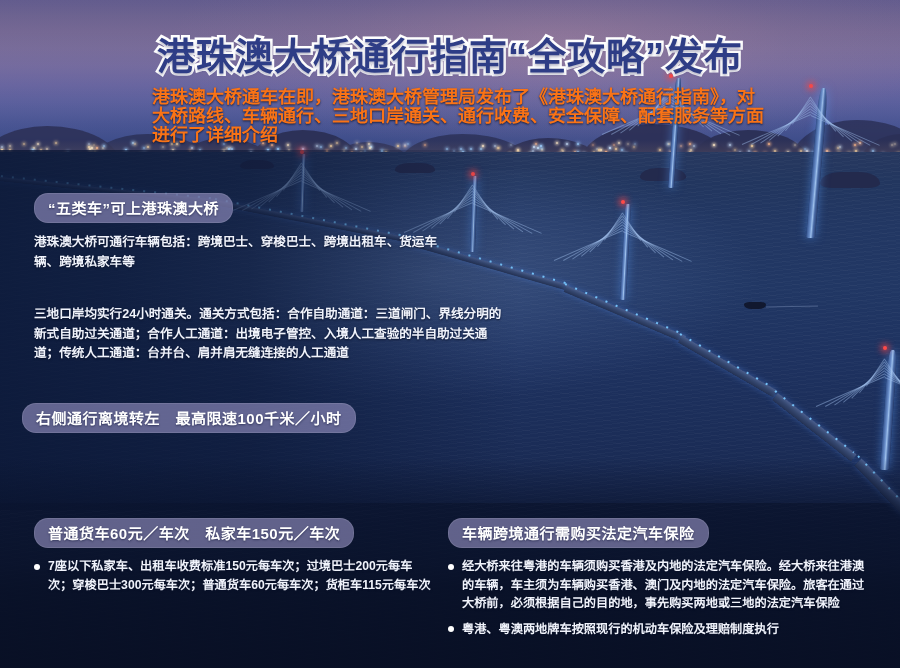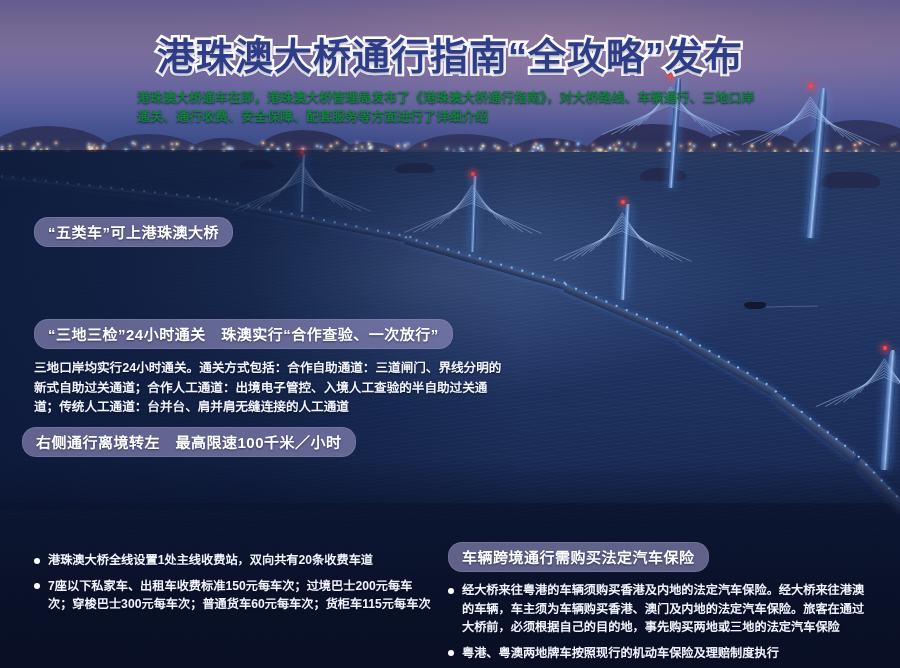--- a/index.html
+++ b/index.html
@@ -136,26 +136,26 @@
   .title{
     position:absolute;left:0;top:26px;width:900px;text-align:center;
     font-size:38px;font-weight:bold;letter-spacing:1px;
     color:#2e3d86;
     -webkit-text-stroke:5px #ffffff;
     paint-order:stroke fill;
     text-shadow:0 2px 3px rgba(40,40,90,.35);
     white-space:nowrap;
   }
   .subtitle{
-    position:absolute;left:137px;top:88px;width:620px;
-    font-size:13px;line-height:19px;color:#15803d;font-weight:bold;
+    position:absolute;left:152px;top:88px;width:620px;
+    font-size:18px;line-height:19px;color:#f97316;font-weight:bold;
     text-shadow:0 1px 2px rgba(10,20,50,.85);
   }
 
-  .block{position:absolute;margin-top:24px;}
+  .block{position:absolute;}
 
   .badge{
     display:inline-block;
     background:rgba(150,146,196,.62);
     border-radius:14px;
     padding:4px 14px 5px 14px;
     font-size:15px;font-weight:bold;color:#ffffff;
     letter-spacing:.5px;white-space:nowrap;
     text-shadow:0 1px 2px rgba(20,25,60,.6);
     box-shadow:inset 0 0 0 1px rgba(255,255,255,.10);
@@ -579,34 +579,34 @@
   </div>
 
   <div id="content">
 
     <div class="title">港珠澳大桥通行指南“全攻略”发布</div>
 
     <div class="subtitle">港珠澳大桥通车在即，港珠澳大桥管理局发布了《港珠澳大桥通行指南》，对大桥路线、车辆通行、三地口岸通关、通行收费、安全保障、配套服务等方面进行了详细介绍</div>
 
     <div class="block" id="blk-vehicles">
       <div class="badge">“五类车”可上港珠澳大桥</div>
+      <div class="para">港珠澳大桥可通行车辆包括：跨境巴士、穿梭巴士、跨境出租车、货运车辆、跨境私家车等</div>
     </div>
 
     <div class="block" id="blk-customs">
-      <div class="badge wide">“三地三检”24小时通关　珠澳实行“合作查验、一次放行”</div>
       <div class="para">三地口岸均实行24小时通关。通关方式包括：合作自助通道：三道闸门、界线分明的新式自助过关通道；合作人工通道：出境电子管控、入境人工查验的半自助过关通道；传统人工通道：台并台、肩并肩无缝连接的人工通道</div>
     </div>
 
     <div class="block" id="blk-driving">
       <div class="badge">右侧通行离境转左　最高限速100千米／小时</div>
     </div>
 
     <div class="block" id="blk-toll">
+      <div class="badge">普通货车60元／车次　私家车150元／车次</div>
       <ul class="bullets">
-        <li>港珠澳大桥全线设置1处主线收费站，双向共有20条收费车道</li>
         <li>7座以下私家车、出租车收费标准150元每车次；过境巴士200元每车次；穿梭巴士300元每车次；普通货车60元每车次；货柜车115元每车次</li>
       </ul>
     </div>
 
     <div class="block" id="blk-insure">
       <div class="badge">车辆跨境通行需购买法定汽车保险</div>
       <ul class="bullets">
         <li>经大桥来往粤港的车辆须购买香港及内地的法定汽车保险。经大桥来往港澳的车辆，车主须为车辆购买香港、澳门及内地的法定汽车保险。旅客在通过大桥前，必须根据自己的目的地，事先购买两地或三地的法定汽车保险</li>
         <li>粤港、粤澳两地牌车按照现行的机动车保险及理赔制度执行</li>
       </ul>

